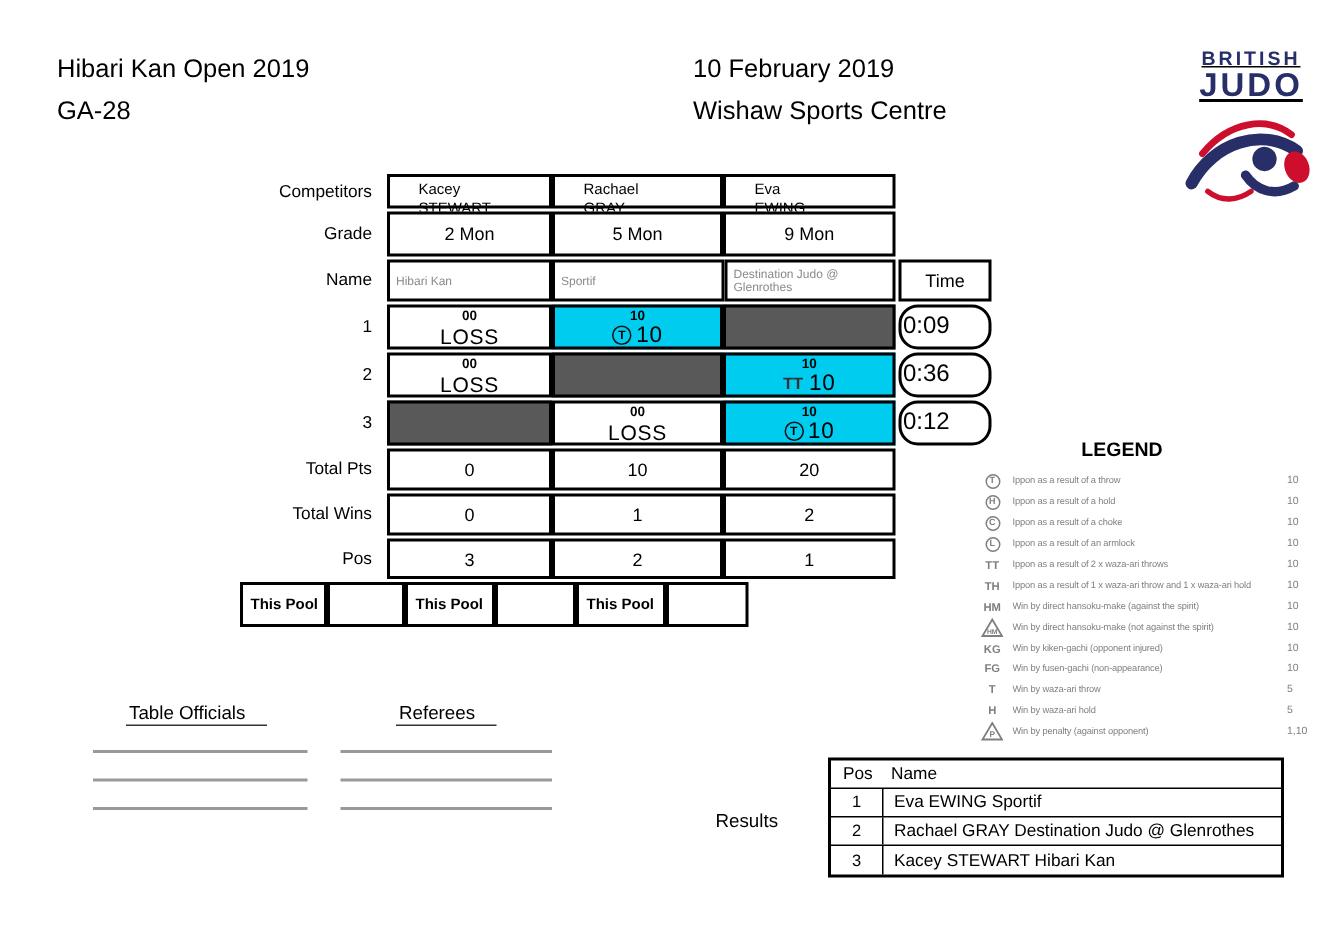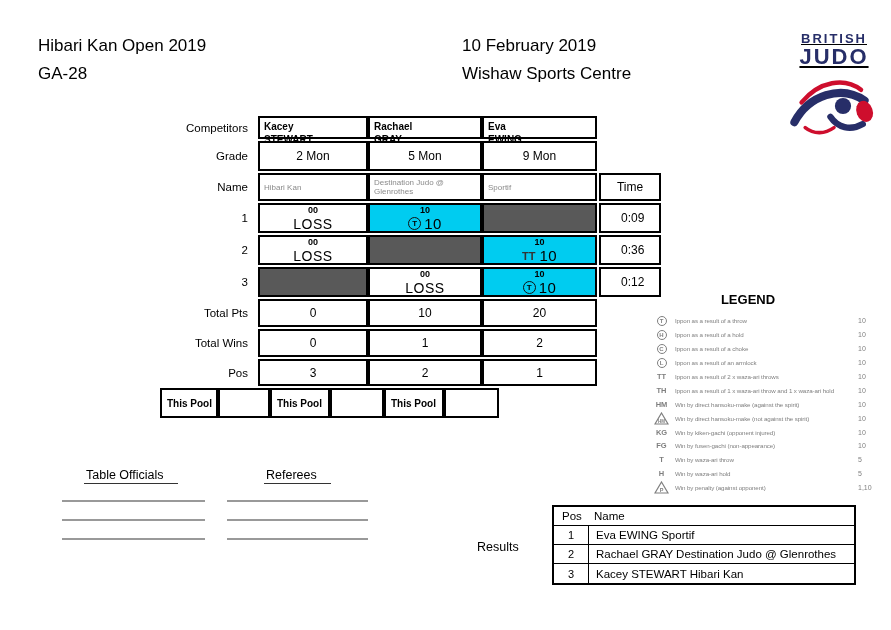--- a/index.html
+++ b/index.html
@@ -19,26 +19,26 @@
 
   
   #pool { position:absolute; left:160px; top:116px; }
   .prow { display:flex; margin-bottom:2px; }
   .plabel { width:98px; display:flex; align-items:center; justify-content:flex-end;
             padding-right:10px; font-size:11.5px; }
   .pcell { border:2px solid #000; background:#fff; position:relative; }
   .c0 { width:110px; } .c1 { width:114px; } .c2 { width:115px; }
   .tcell { width:62px; margin-left:2px; border:2px solid #000; background:#fff; }
 
-  .name-cell { padding:2px 4px; font-size:10px; line-height:13px;font-weight:bold; }
+  .name-cell { padding:2px 19px; font-size:10px; line-height:13px; }
   .center-cell { display:flex; align-items:center; justify-content:center; font-size:12px; }
   .club-cell { display:flex; align-items:center; padding-left:4px;
                font-size:8px; color:#8a8a8a; }
   .time-h { display:flex; align-items:center; justify-content:center; font-size:12px; }
-  .time-v { display:flex; align-items:center; padding-left:20px; font-size:12px; }
+  .time-v { display:flex; align-items:center; padding-left:1px; font-size:16px;border-radius:13px; }
 
   .match-cell { display:flex; flex-direction:column; }
   .match-cell .score-top { height:11px; text-align:center; font-size:9px; font-weight:bold; line-height:11px; }
   .match-cell .score-main { flex:1; display:flex; align-items:center; justify-content:center;
                             font-size:14px; letter-spacing:0.5px; line-height:14px; }
   .win  { background:var(--win-bg); }
   .blocked { background:var(--blocked-bg); }
   .sym-circle-b { display:inline-flex; width:13px; height:13px; border:1.5px solid #111;
                   border-radius:50%; align-items:center; justify-content:center;
                   font-size:8px; font-weight:bold; margin-right:3px; letter-spacing:0; }
@@ -120,22 +120,22 @@
     </div>
     <div class="prow" style="height: 30px;">
       <div class="plabel">Grade</div>
       <div class="pcell center-cell c0">2 Mon</div>
       <div class="pcell center-cell c1">5 Mon</div>
       <div class="pcell center-cell c2">9 Mon</div>
     </div>
     <div class="prow" style="height: 28px;">
       <div class="plabel">Name</div>
       <div class="pcell club-cell c0">Hibari Kan</div>
+      <div class="pcell club-cell c2">Sportif</div>
       <div class="pcell club-cell c1">Destination Judo @ Glenrothes</div>
-      <div class="pcell club-cell c2">Sportif</div>
       <div class="tcell time-h">Time</div>
     </div>
     <div class="prow" style="height: 30px;">
       <div class="plabel">1</div>
       <div class="pcell match-cell c0">
         <div class="score-top">00</div>
         <div class="score-main">LOSS</div>
       </div>
       <div class="pcell match-cell win c1">
         <div class="score-top">10</div>

